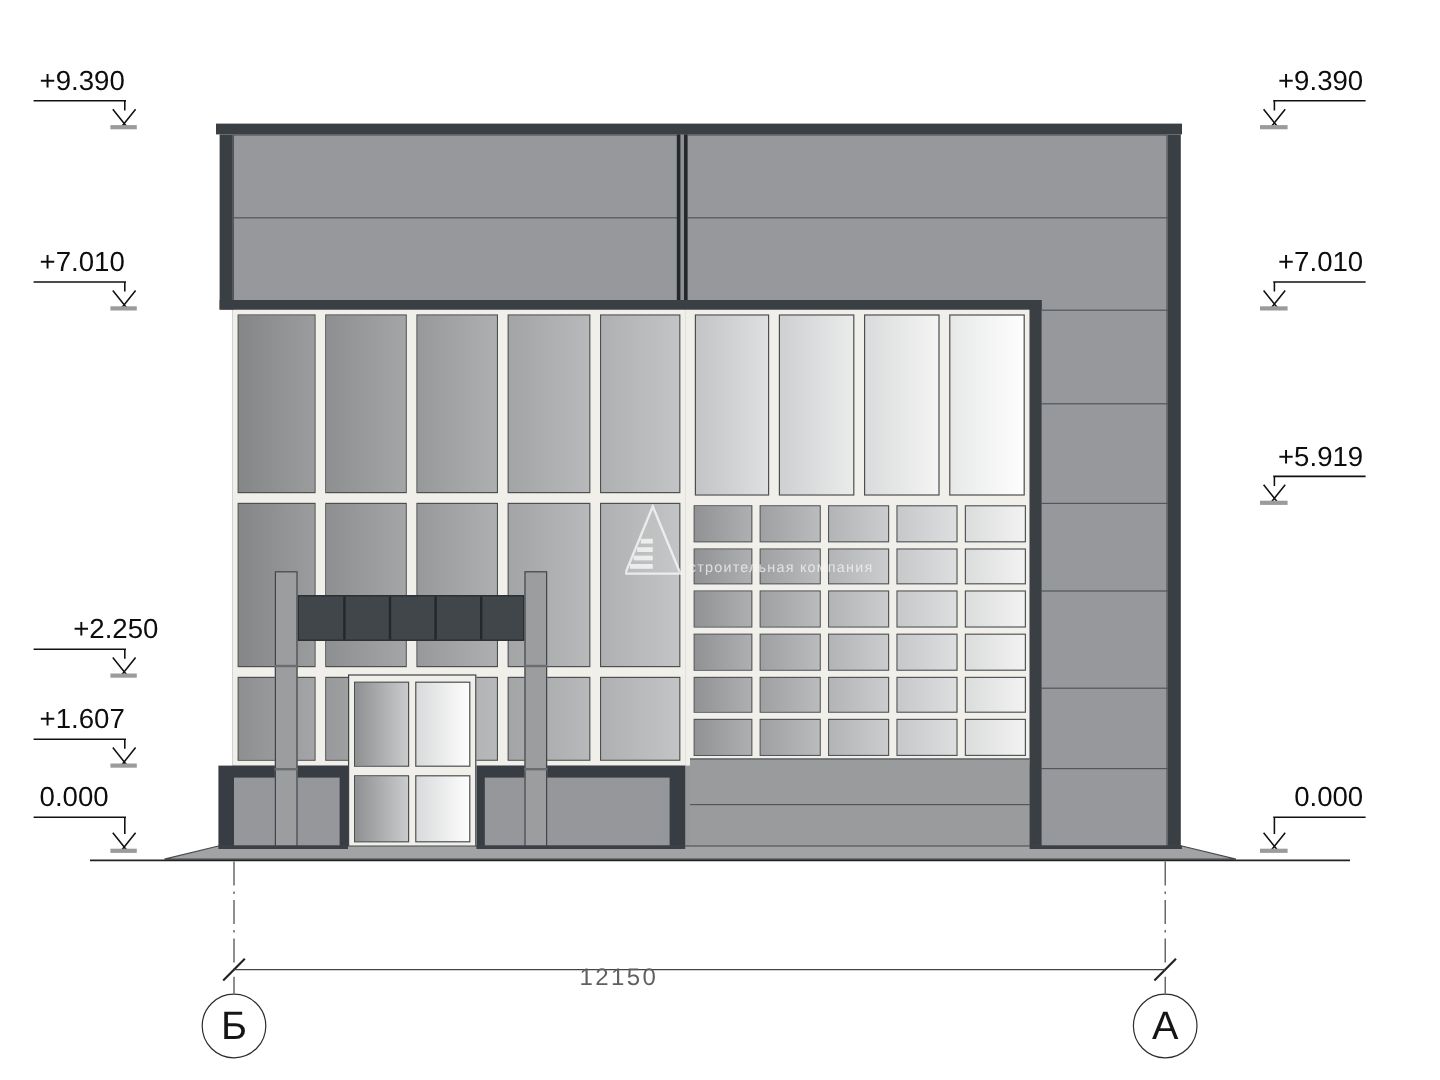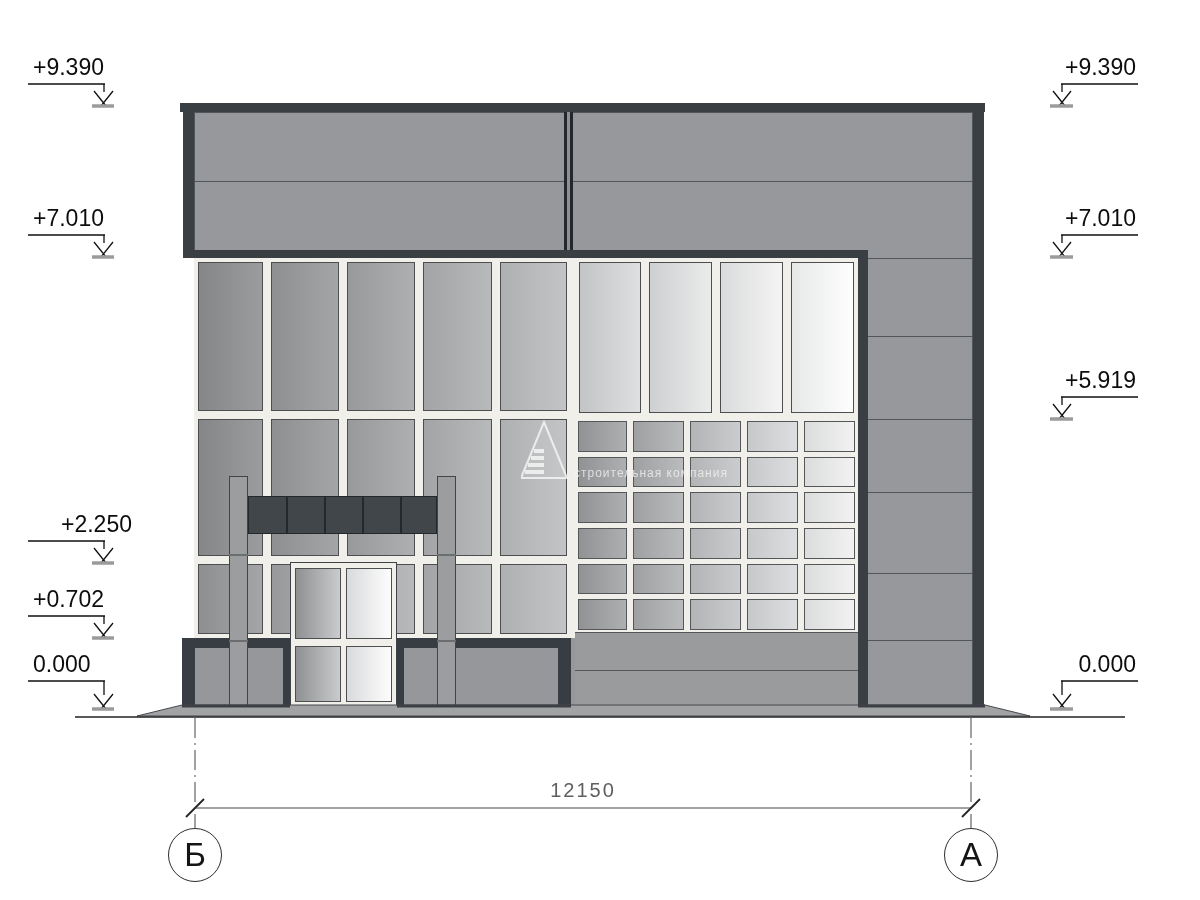--- a/index.html
+++ b/index.html
@@ -32,21 +32,21 @@
   .sh-d2{background:linear-gradient(90deg,#d9dadb,#fdfdfd);}
 
   #title{
     position:absolute;left:570px;top:18px;transform:translateX(-50%);
     font-size:30px;font-weight:bold;font-style:italic;color:#111;
     border-bottom:2px solid #1a1a1a;padding:0 6px 4px 6px;letter-spacing:1px;white-space:nowrap;
   }
   .elev-label{position:absolute;font-size:23px;color:#0d0d0d;white-space:nowrap;}
   .elev-label.right{text-align:right;}
   #dim-label{
-    position:absolute;left:483px;top:779px;width:200px;text-align:center;
+    position:absolute;left:483px;top:804px;width:200px;
     font-size:20px;color:#5f5f5f;letter-spacing:2px;
   }
   .axis-circle{
     position:absolute;width:54px;height:54px;border:1.6px solid #2d2d2d;border-radius:50%;
     background:#fff;display:flex;align-items:center;justify-content:center;
     font-size:33px;color:#151515;box-sizing:border-box;
   }
   #annotations{position:absolute;left:0;top:0;}
   .mk{stroke:#111;stroke-width:1.3;fill:none;}
   .tick{stroke:#9b9b9b;stroke-width:3.5;}
@@ -199,20 +199,20 @@
     <span>Б</span>
   </div>
   <div class="axis-circle" style="left:944px;top:828px;">
     <span>А</span>
   </div>
 
   <div id="elev-labels">
       <div class="elev-label" style="top: 54px; left: 33px;">+9.390</div>
       <div class="elev-label" style="top: 205px; left: 33px;">+7.010</div>
       <div class="elev-label" style="top: 511px; left: 33px; margin-left: 28px;">+2.250</div>
-      <div class="elev-label" style="top: 586px; left: 33px;">+0.702</div>
+      <div class="elev-label" style="top: 586px; left: 33px;">+1.607</div>
       <div class="elev-label" style="top: 651px; left: 33px;">0.000</div>
       <div class="elev-label right" style="top: 54px; right: 64px;">+9.390</div>
       <div class="elev-label right" style="top: 205px; right: 64px;">+7.010</div>
       <div class="elev-label right" style="top: 367px; right: 64px;">+5.919</div>
       <div class="elev-label right" style="top: 651px; right: 64px;">0.000</div>
     </div>
 </div>
 
 </body></html>

